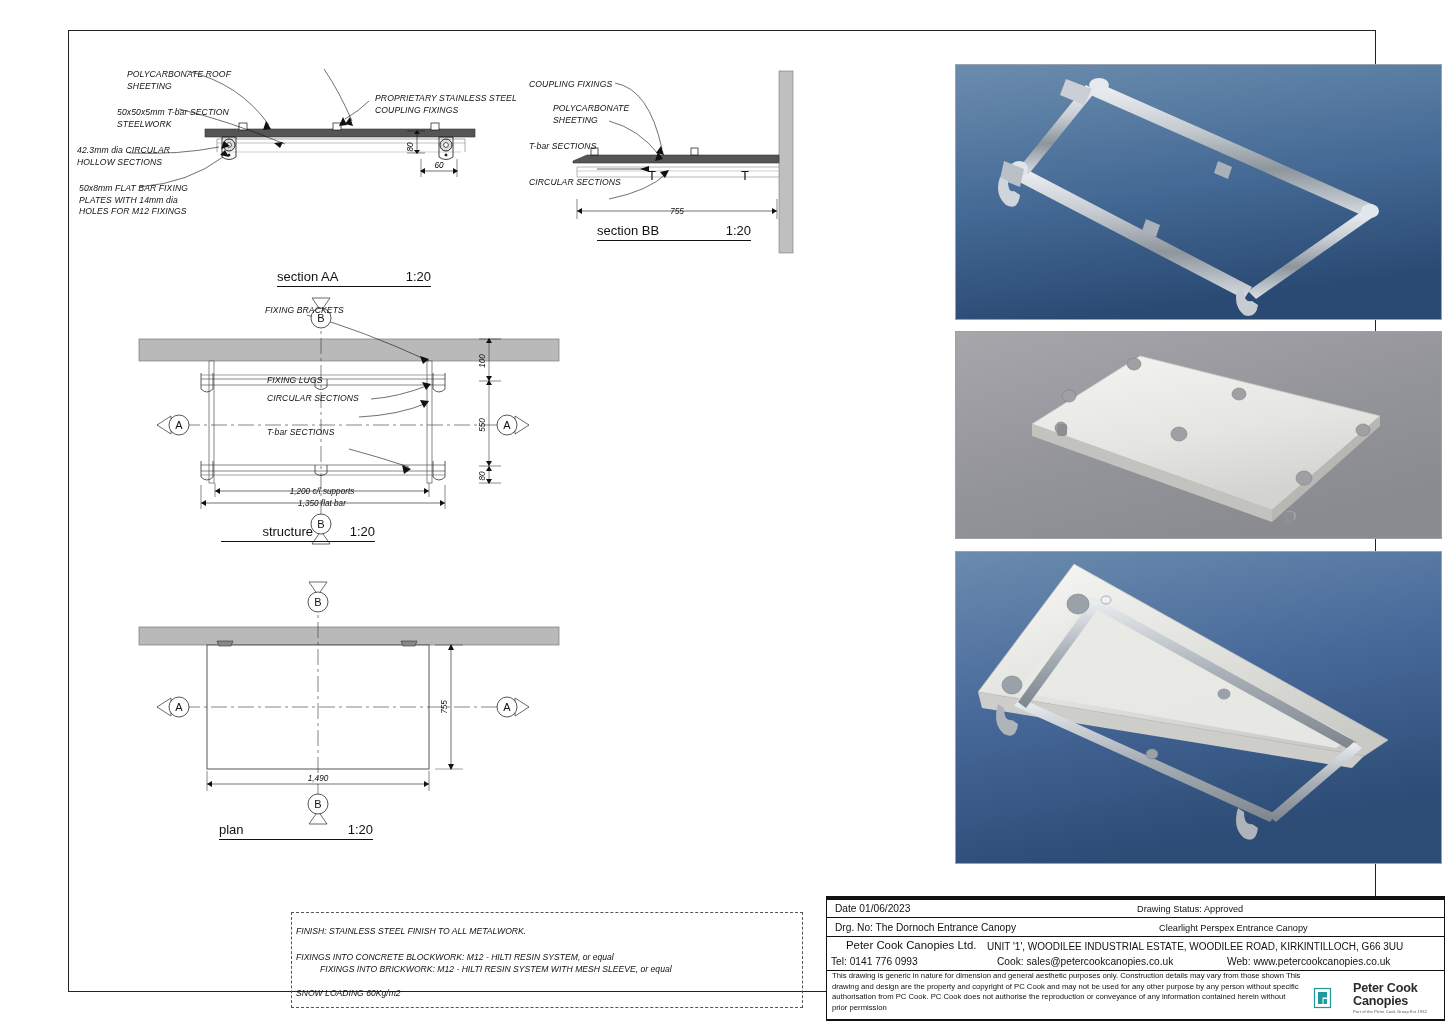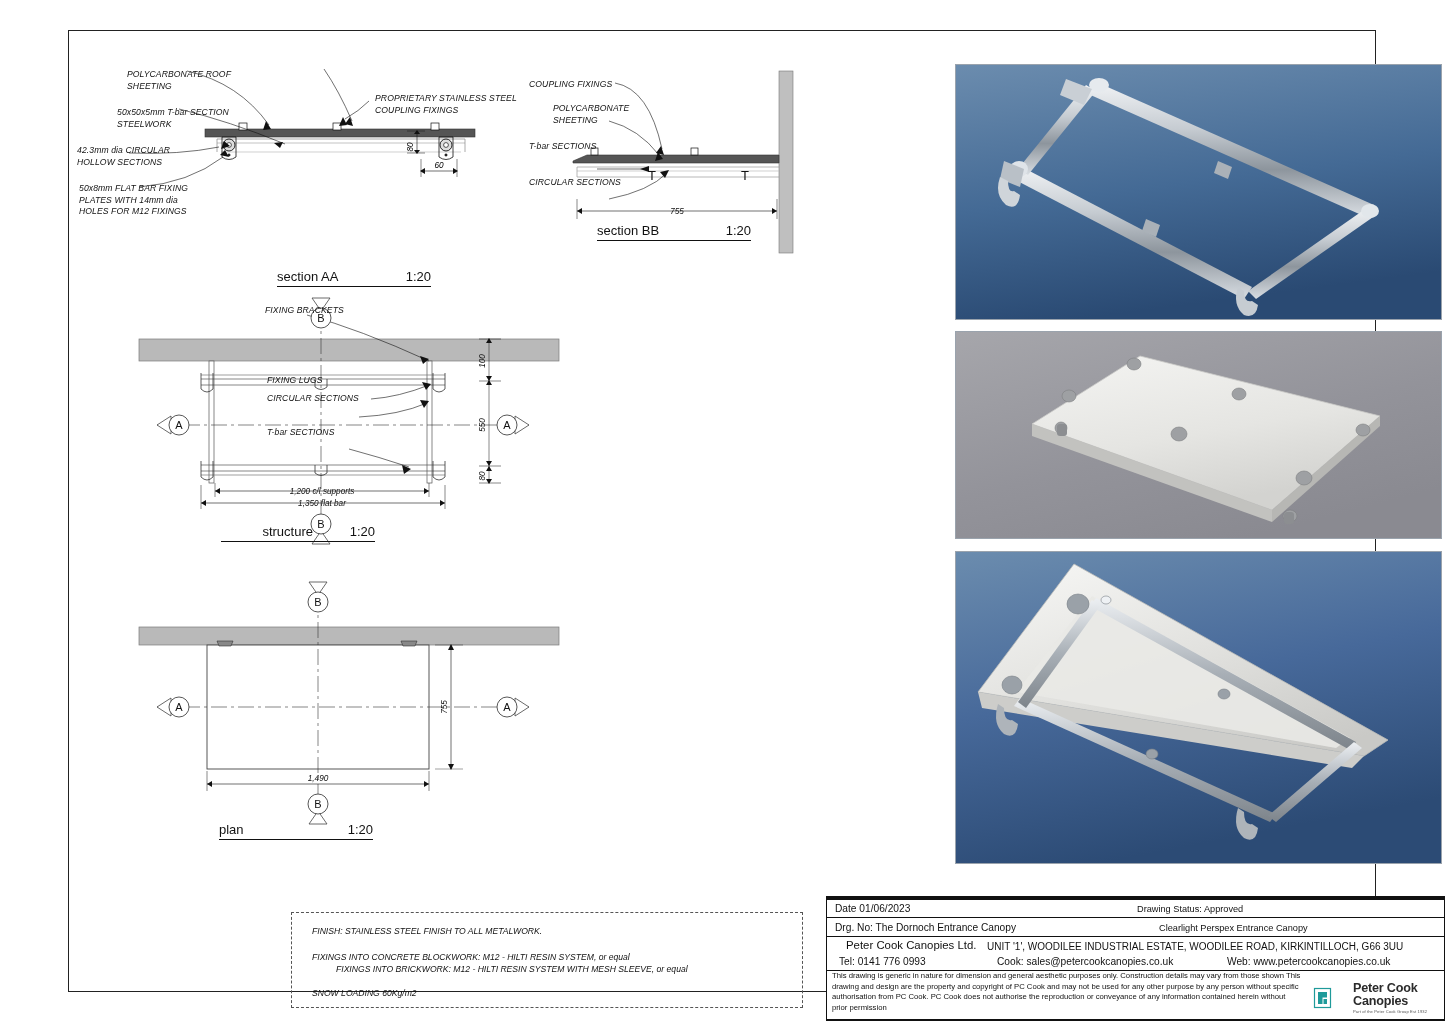--- a/index.html
+++ b/index.html
@@ -16,21 +16,21 @@
   .vtitle u{text-decoration:none;border-bottom:1.3px solid #111;padding-bottom:2px;}
   .dimtxt{font-family:"Liberation Sans",sans-serif;font-style:italic;font-size:8.2px;color:#111;}
   
   .render{position:absolute;border:1px solid #9aa3ad;box-sizing:border-box;}
   .r1{left:886px;top:33px;width:487px;height:256px;}
   .r2{left:886px;top:300px;width:487px;height:208px;}
   .r3{left:886px;top:520px;width:487px;height:313px;}
   
   .notesbox{position:absolute;left:222px;top:881px;width:512px;height:96px;
             border:1px dashed #555;box-sizing:border-box;}
-  .notesbox .nl{position:absolute;left:20px;font-style:italic;font-size:8.6px;
+  .notesbox .nl{position:absolute;left:4px;font-style:italic;font-size:8.6px;
                 white-space:nowrap;color:#111;}
   
   .tb{position:absolute;left:757px;top:865px;width:619px;height:127px;
       border:1px solid #111;box-sizing:border-box;background:#fff;}
   .tb .band{position:absolute;left:0;right:0;height:3px;background:#111;}
   .tbrow{position:absolute;left:0;right:0;border-bottom:1px solid #111;box-sizing:border-box;}
   .tbc{position:absolute;font-size:10.2px;color:#111;white-space:nowrap;text-align:center;}
   .tbsmall{font-size:9.2px;}
   .tbbig{font-size:11.4px;}
   .disc{position:absolute;left:5px;top:74px;width:470px;font-size:7.7px;
@@ -472,21 +472,21 @@
 
     <div class="tbrow" style="top:21px;height:19px;"></div>
     <div class="tbc" style="left:8px;top:25px;">Drg. No: The Dornoch Entrance Canopy</div>
     <div class="tbc tbsmall" style="left:332px;top:26px;">Clearlight Perspex Entrance Canopy</div>
 
     <div class="tbrow" style="top:40px;height:17px;border-bottom:none;"></div>
     <div class="tbc tbbig" style="left:6px;top:42px;padding-left:13px;">Peter Cook Canopies Ltd.</div>
     <div class="tbc" style="left:160px;top:44px;font-size:10px;">UNIT '1', WOODILEE INDUSTRIAL ESTATE, WOODILEE ROAD, KIRKINTILLOCH, G66 3UU</div>
 
     <div class="tbrow" style="top:57px;height:17px;"></div>
-    <div class="tbc" style="left:12px;top:59px;">Tel:  0141 776 0993</div>
+    <div class="tbc" style="left:4px;top:59px;">Tel:  0141 776 0993</div>
     <div class="tbc" style="left:170px;top:59px;">Cook:  sales@petercookcanopies.co.uk</div>
     <div class="tbc" style="left:400px;top:59px;">Web:  www.petercookcanopies.co.uk</div>
 
     <div class="disc">This drawing is generic in nature for dimension and general aesthetic purposes only. Construction details may vary from those shown This drawing and design are the property and copyright of PC Cook and may not be used for any other purpose by any person without specific authorisation from PC Cook. PC Cook does not authorise the reproduction or conveyance of any information contained herein without prior permission</div>
 
     <div class="logo">
       <svg class="logomark" viewBox="0 0 34 40">
         <rect x="1" y="1" width="32" height="38" fill="none" stroke="#1f9a9a" stroke-width="2.4"></rect>
         <path d="M8 8 L26 8 L26 19 L17 19 L17 32 L8 32 Z" fill="#1f9a9a"></path>
         <rect x="19" y="22" width="7" height="10" fill="#1f9a9a"></rect>

